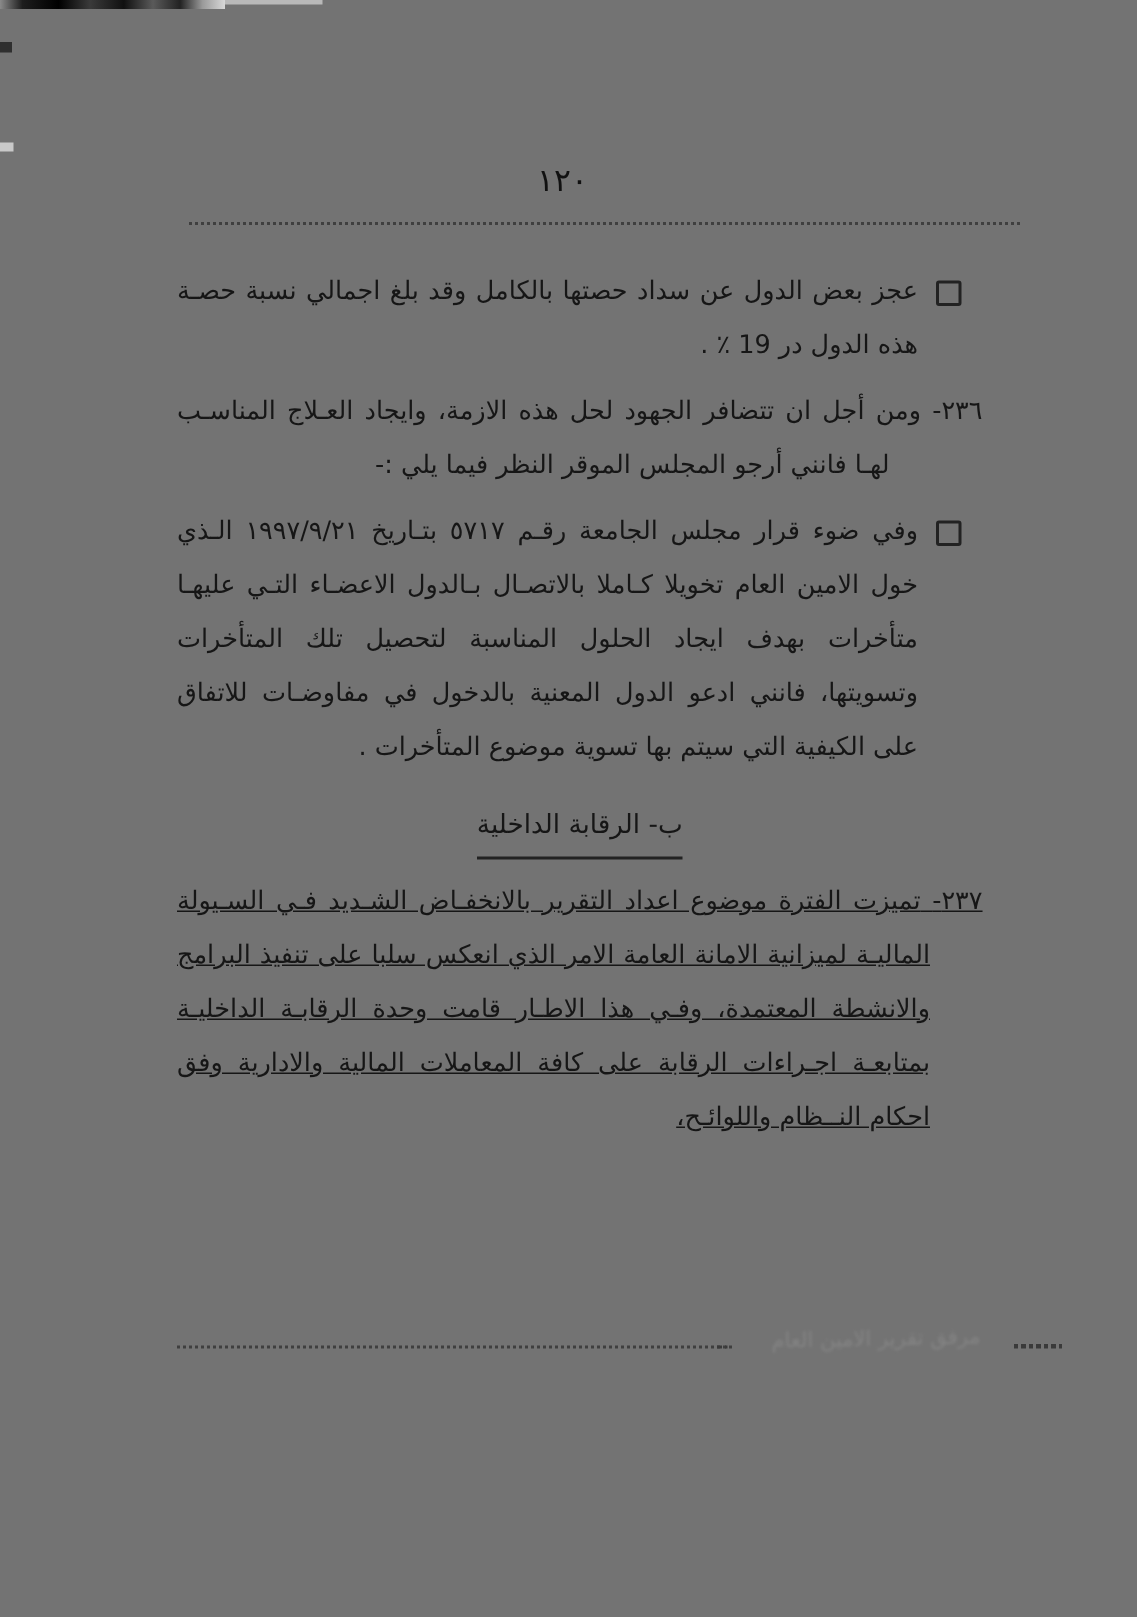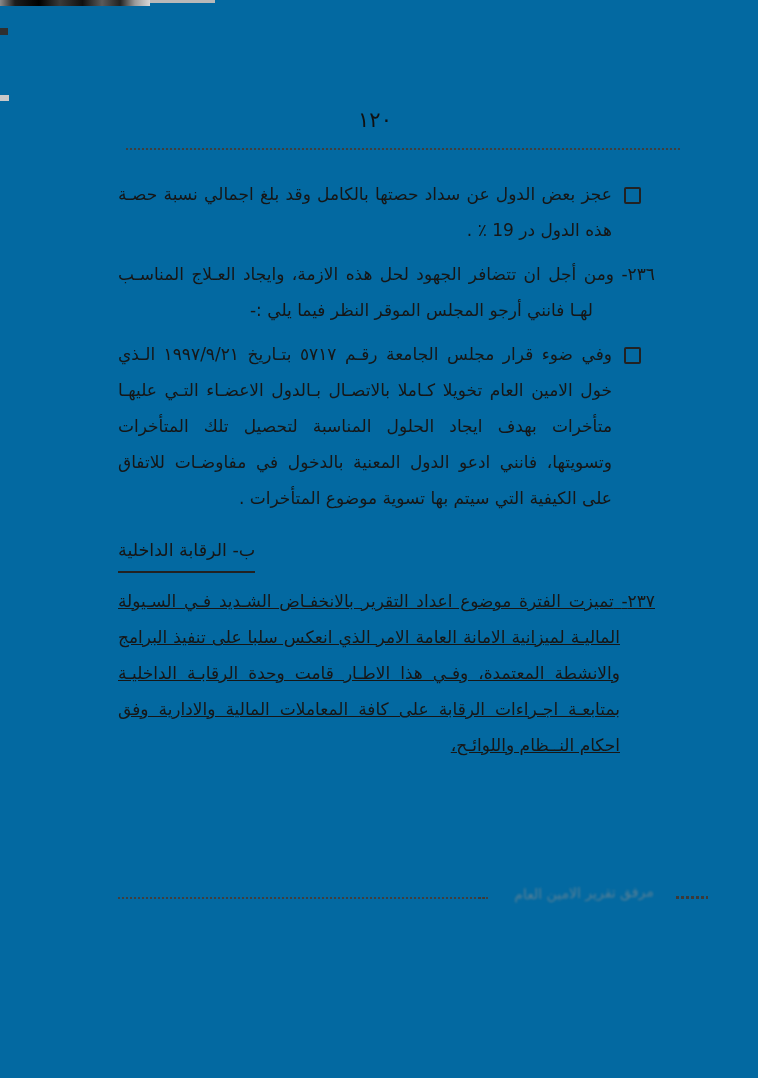--- a/index.html
+++ b/index.html
@@ -1,20 +1,20 @@
 <!DOCTYPE html>
 <html lang="ar"><head>
 <meta charset="utf-8">
 <style>
   html,body{margin:0;padding:0;}
   body{
     width:758px;height:1078px;background:#ffffff;position:relative;overflow:hidden;
     font-family:"DejaVu Sans", sans-serif;color:#1b1b1b;
   }
-  .page{position:absolute;inset:0;background:#0369a1;}
+  .page{position:absolute;inset:0;background:#737373;}
 
   
   .artifact-top{
     position:absolute;top:0;left:0;width:150px;height:6px;
     background:linear-gradient(90deg,#8a8a8a 0%,#1d1d1d 10%,#000 26%,#3a3a3a 40%,#101010 55%,#5a5a5a 68%,#222 80%,#9a9a9a 90%,#d8d8d8 100%);
   }
   .artifact-top-ext{position:absolute;top:0;left:150px;width:65px;height:3px;background:#b9b9b9;}
   .artifact-left-1{position:absolute;top:28px;left:0;width:8px;height:7px;background:#2f2f2f;}
   .artifact-left-2{position:absolute;top:95px;left:0;width:9px;height:6px;background:#c9c9c9;}
 
@@ -36,21 +36,21 @@
   }
   .para{margin:0 0 8px 0;}
   .bullet{position:relative;padding-right:43px;}
   .sq{
     position:absolute;right:14px;top:11px;width:13px;height:13px;
     border:2px solid #222;border-radius:2px;background:transparent;
   }
   .numbered.indent-lg{padding-right:62px;text-indent:-62px;}
   .numbered.indent-sm{padding-right:35px;text-indent:-35px;text-decoration:underline;}
   .num{letter-spacing:1px;}
-  .heading-para{margin:16px 0 10px 0;text-align:left;}
+  .heading-para{margin:16px 0 10px 0;text-align:center;}
   .heading-text{
     display:inline-block;border-bottom:2px solid #222;padding-bottom:3px;font-size:17.5px;
   }
 
   .faded-stamp{
     position:absolute;top:883px;left:496px;width:176px;
     direction:rtl;text-align:center;font-size:14px;line-height:20px;color:#8f8f8f;
     filter:blur(1.1px);opacity:0.6;transform:rotate(-1.2deg);white-space:nowrap;overflow:hidden;
   }
 </style>

